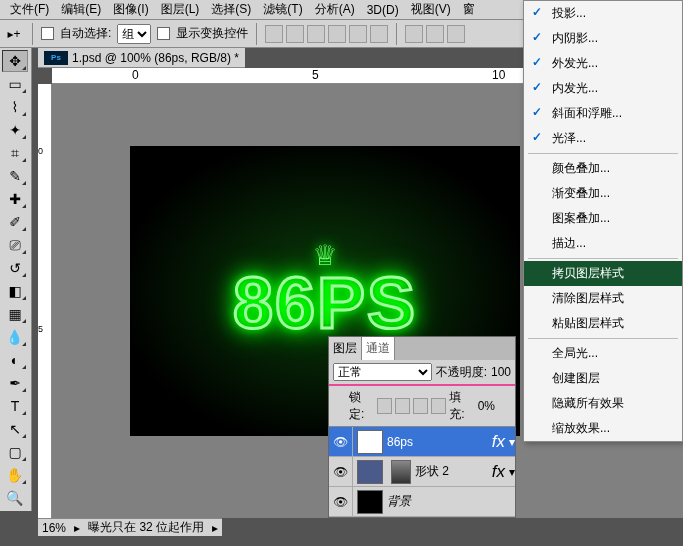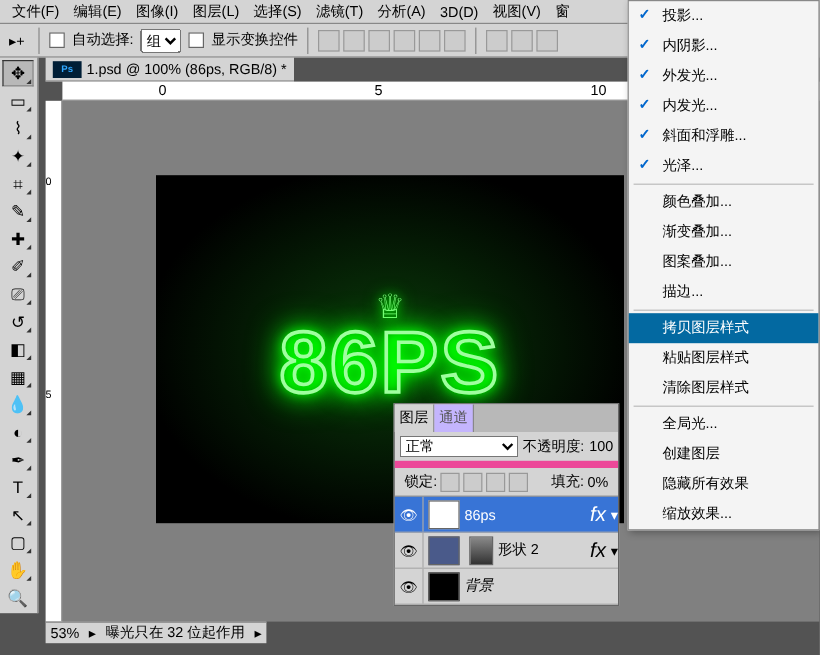--- a/index.html
+++ b/index.html
@@ -33,34 +33,34 @@
 .canvas-area { position: absolute; left: 52px; top: 84px; right: 0; bottom: 28px; background: #808080; overflow: hidden; }
 .canvas { position: absolute; left: 78px; top: 62px; width: 390px; height: 290px; background: radial-gradient(ellipse at center, #0a3d0a 0%, #000 75%); display: flex; flex-direction: column; align-items: center; justify-content: center; }
 .crown { color: #7fff7f; font-size: 28px; text-shadow: 0 0 8px #0f0, 0 0 15px #0f0; margin-bottom: -10px; }
 .neon-text { font-size: 72px; font-weight: bold; color: transparent; -webkit-text-stroke: 3px #9fff9f; text-shadow: 0 0 10px #0f0, 0 0 20px #0f0, 0 0 30px #0f0; letter-spacing: 2px; font-family: Arial; }
 
 .statusbar { position: absolute; left: 38px; bottom: 10px; height: 18px; background: #d4d4d4; display: flex; align-items: center; padding: 0 4px; gap: 8px; border-top: 1px solid #888; }
 
 .layers-panel { position: absolute; left: 328px; top: 336px; width: 188px; background: #d4d4d4; border: 1px solid #666; z-index: 5; }
 .layers-panel .tabs { display: flex; background: #b8b8b8; }
 .layers-panel .tab { padding: 3px 4px; background: #d4d4d4; border-right: 1px solid #888; }
-.layers-panel .tab.inactive { background: #c4b5fd; color: #555; }
+.layers-panel .tab.inactive { background: #ffffff; color: #555; }
 .layers-panel .row1 { display: flex; align-items: center; padding: 3px 4px; gap: 4px; }
 .layers-panel select { flex: 1; font-size: 12px; }
-.layers-panel .lock-row { display: flex; align-items: center; padding: 3px 8px; gap: 3px; border-top: 6px solid #ec4899; border-bottom: 1px solid #888; }
+.layers-panel .lock-row { display: flex; align-items: center; padding: 3px 20px; gap: 3px; border-top: 2px solid #ec4899; border-bottom: 1px solid #888; }
 .lock-icon { width: 16px; height: 16px; border: 1px solid #999; background: #ccc; display: inline-block; }
 .layer { display: flex; align-items: center; height: 30px; border-bottom: 1px solid #aaa; }
 .layer.selected { background: #3874d6; color: #fff; }
 .layer .eye { width: 24px; display: flex; justify-content: center; border-right: 1px solid #aaa; height: 100%; align-items: center; }
 .layer .thumb { width: 26px; height: 24px; margin: 0 4px; background: #fff; border: 1px solid #666; display: flex; align-items: center; justify-content: center; font-size: 13px; font-weight: bold; }
 .layer .fx { margin-left: auto; padding: 0 4px; font-style: italic; font-size: 17px; }
 
 .context-menu { position: absolute; right: 0; top: 0; width: 160px; background: #f4f4f4; border: 1px solid #888; box-shadow: 2px 2px 6px rgba(0,0,0,0.3); z-index: 10; }
 .context-menu .item { padding: 4px 8px 4px 28px; position: relative; cursor: pointer; }
-.context-menu .item.highlighted { background: #0369a1; color: #fff; }
+.context-menu .item.highlighted { background: #14532d; color: #fff; }
 .context-menu .sep { height: 1px; background: #bbb; margin: 2px 4px; }
 .context-menu .check { position: absolute; left: 8px; color: #0066cc; font-weight: bold; }
 </style>
 </head>
 <body>
 
 <div class="watermark">思缘设计论坛</div>
 <div class="watermark2">bbs.ps教程论坛</div>
 
 <div class="menubar">
@@ -141,21 +141,21 @@
 </div>
 
 <div class="canvas-area">
   <div class="canvas">
     <div class="crown">♕</div>
     <div class="neon-text">86PS</div>
   </div>
 </div>
 
 <div class="statusbar">
-  <span>53%</span>
+  <span>16%</span>
   <span>▸</span>
   <span>曝光只在 32 位起作用</span>
   <span>▸</span>
 </div>
 
 <div class="layers-panel">
   <div class="tabs">
     <div class="tab">图层</div>
     <div class="tab inactive">通道</div>
   </div>
@@ -202,20 +202,20 @@
     <div class="item"><span class="check">✓</span><span>内发光...</span></div>
     <div class="item"><span class="check">✓</span><span>斜面和浮雕...</span></div>
     <div class="item"><span class="check">✓</span><span>光泽...</span></div>
     <div class="sep"></div>
     <div class="item"><span>颜色叠加...</span></div>
     <div class="item"><span>渐变叠加...</span></div>
     <div class="item"><span>图案叠加...</span></div>
     <div class="item"><span>描边...</span></div>
     <div class="sep"></div>
     <div class="item highlighted"><span>拷贝图层样式</span></div>
+    <div class="item"><span>清除图层样式</span></div>
     <div class="item"><span>粘贴图层样式</span></div>
-    <div class="item"><span>清除图层样式</span></div>
     <div class="sep"></div>
     <div class="item"><span>全局光...</span></div>
     <div class="item"><span>创建图层</span></div>
     <div class="item"><span>隐藏所有效果</span></div>
     <div class="item"><span>缩放效果...</span></div>
   </div>
 
 </body></html>

